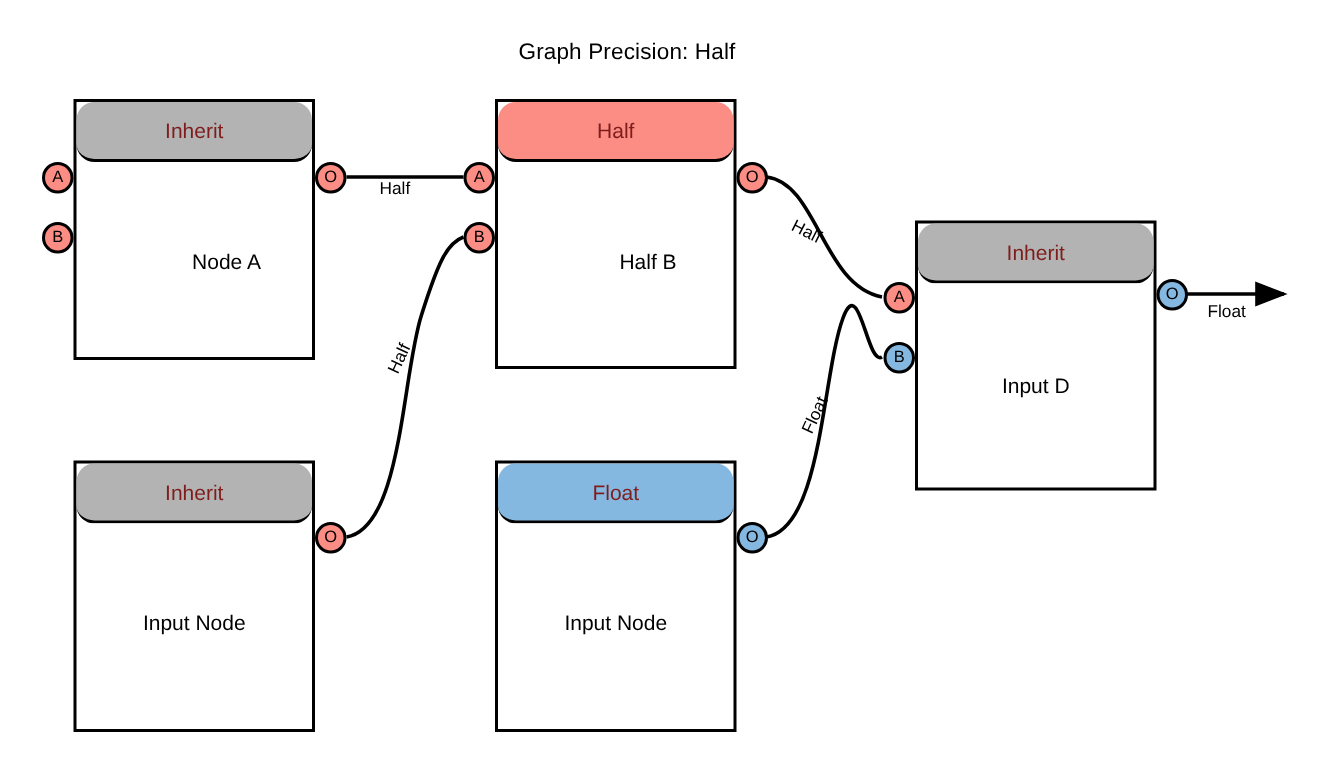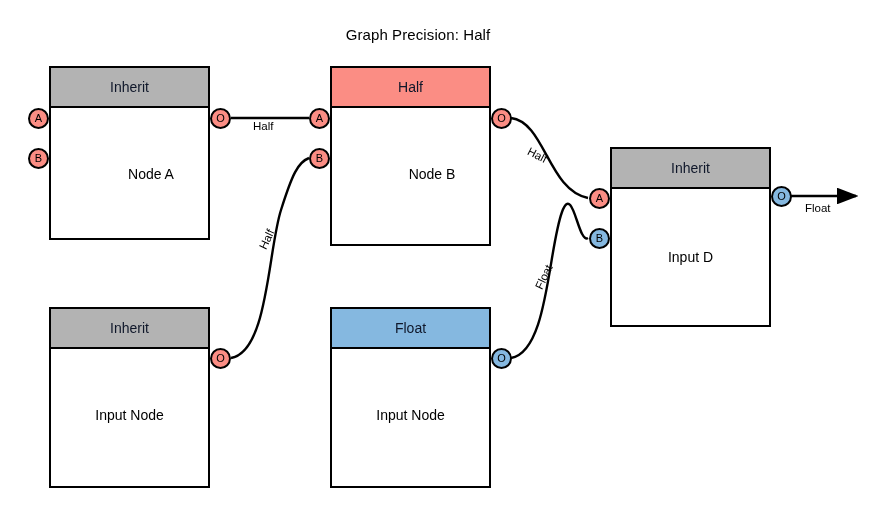--- a/index.html
+++ b/index.html
@@ -28,22 +28,23 @@
     box-sizing:border-box;
     border:2px solid #000;
     background:#fff;
   }
   .node-header{
     box-sizing:border-box;
     height:40px;
     border-bottom:2px solid #000;
     display:flex;align-items:center;justify-content:center;
     font-size:14px;
-    color:#0f172a;
+    color:#7f1d1d;
     line-height:1;
+    border-radius:12px;
   }
   .node-header.gray{background:#b3b3b3;}
   .node-header.salmon{background:#fb8d84;}
   .node-header.blue{background:#85b8e0;}
   .node-body{
     display:flex;align-items:center;justify-content:center;
     font-size:14px;color:#000;
   }
   .node-a   .node-body,
   .node-b   .node-body{height:132px;margin-left:43px;}
@@ -108,21 +109,21 @@
   </div>
 <div class="port salmon" style="left:28px;top:148px;">
     <span>B</span>
   </div>
 <div class="port salmon" style="left:210px;top:108px;">
     <span>O</span>
   </div>
 
 <div class="node node-b" style="left:330px;top:66px;width:161px;height:180px;">
   <div class="node-header salmon">Half</div>
-  <div class="node-body">Node B</div>
+  <div class="node-body">Half B</div>
 </div>
 <div class="port salmon" style="left:309px;top:108px;">
     <span>A</span>
   </div>
 <div class="port salmon" style="left:309px;top:148px;">
     <span>B</span>
   </div>
 <div class="port salmon" style="left:491px;top:108px;">
     <span>O</span>
   </div>

